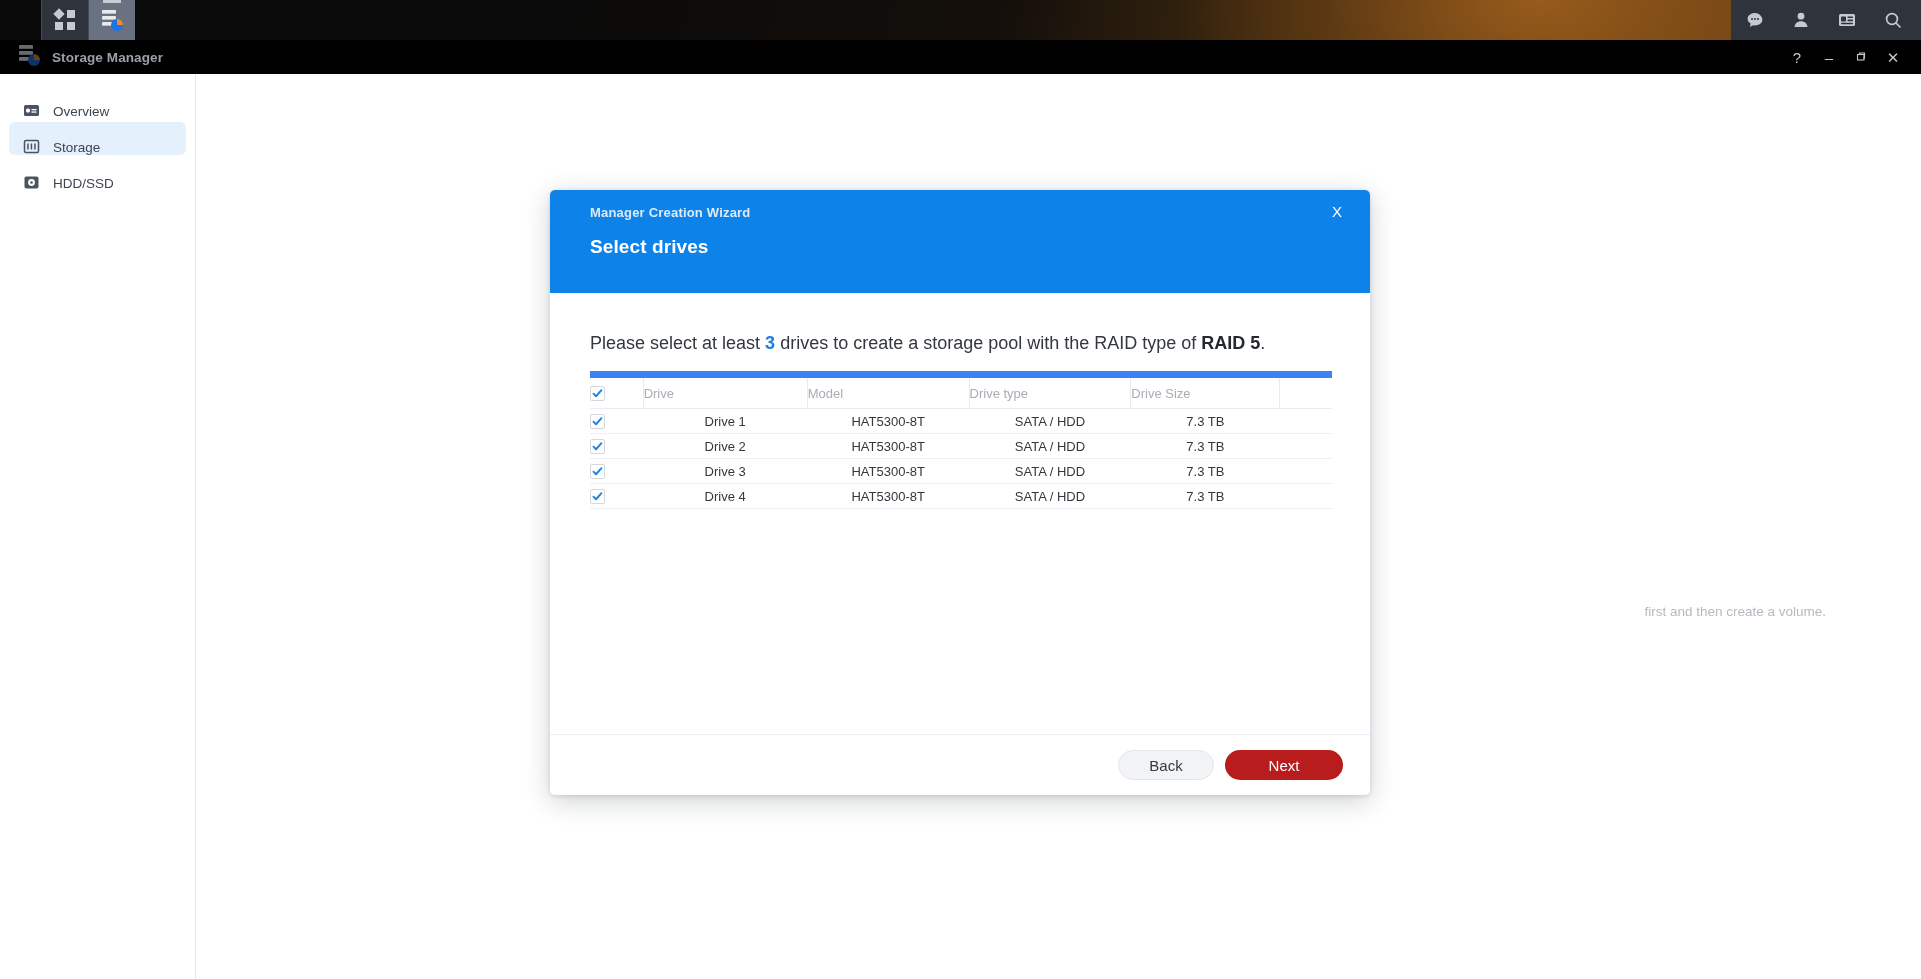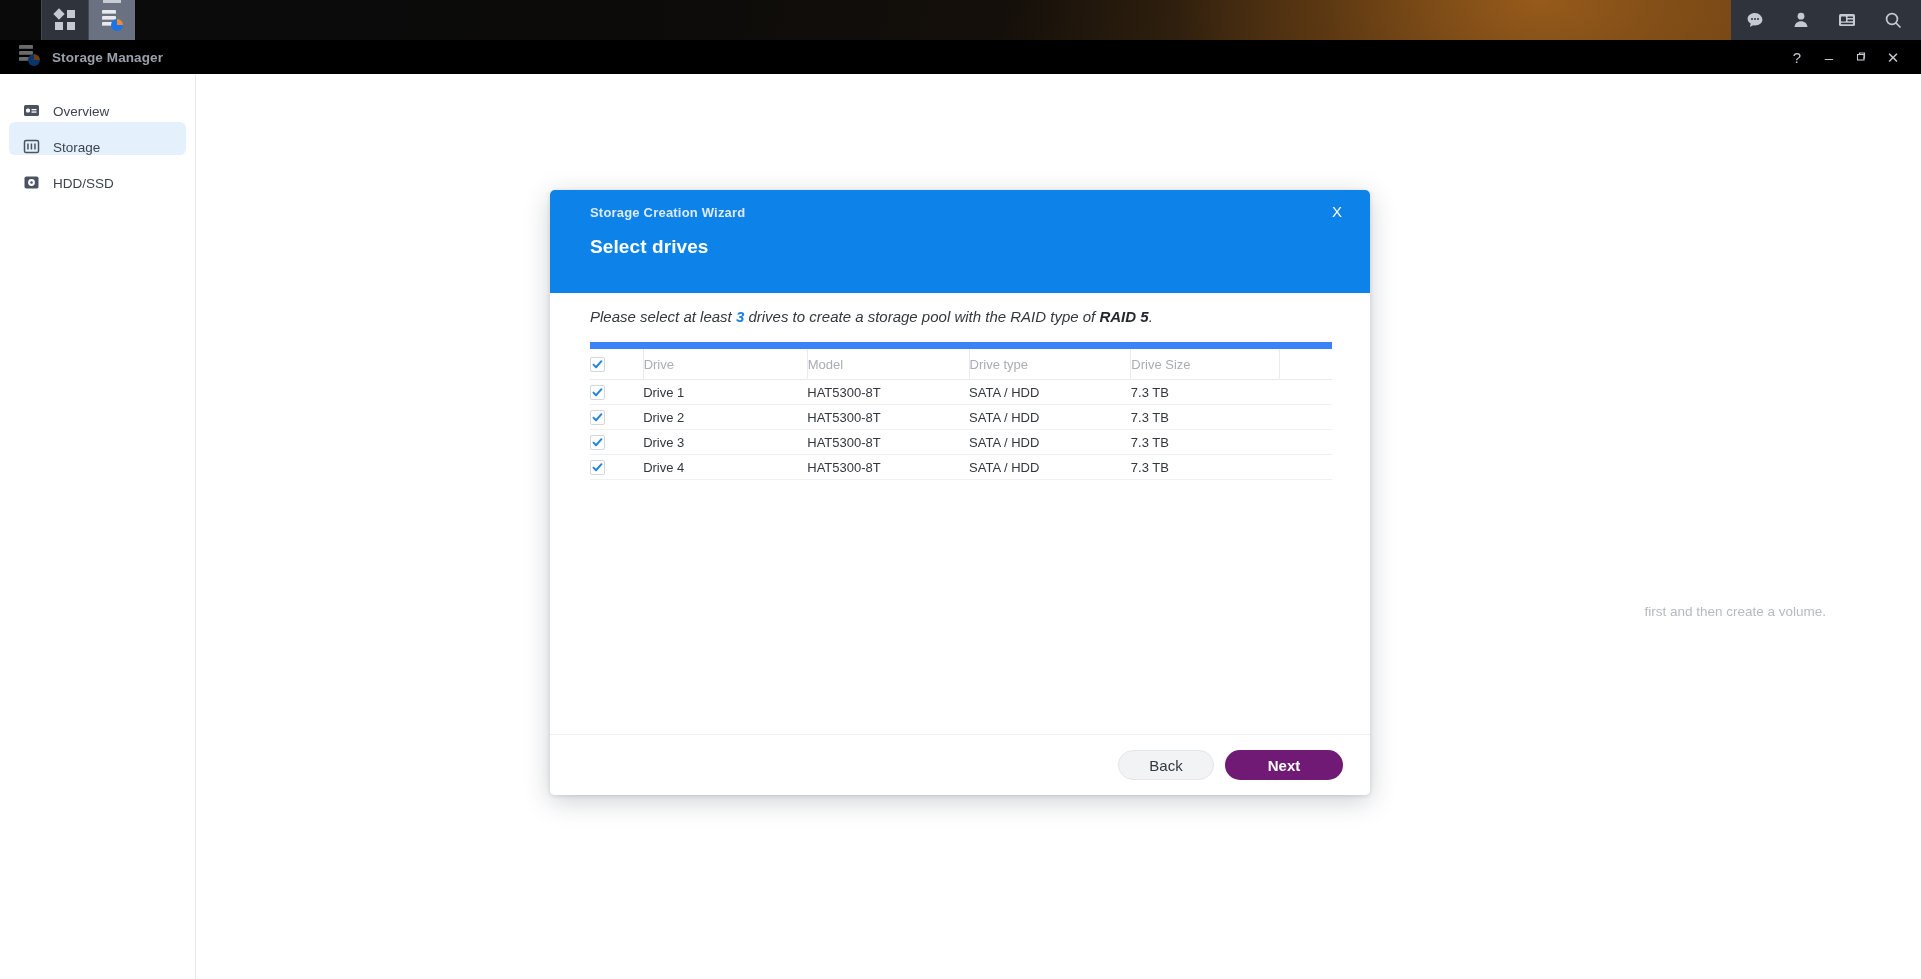--- a/index.html
+++ b/index.html
@@ -214,24 +214,23 @@
     position: absolute; left: 40px; top: 46px;
     font-size: 19px; font-weight: 700; color: #ffffff;
     letter-spacing: .1px;
   }
   #modal-body {
     flex: 1 1 auto;
     position: relative;
     padding: 0;
   }
   #instruction {
-    margin: 15px 0 0 40px;
-    font-size: 15px;
+    margin: 40px 0 0 40px;
+    font-size: 18px;
     color: #33383f;
-    font-style: italic;
   }
   #instruction .num { color: #1a7fe0; font-weight: 700; }
   #instruction .raid { font-weight: 700; color: #25292f; }
 
   
   #drive-table {
     margin: 17px 35px 0 40px;
     border-collapse: collapse;
     width: 742px;
     table-layout: fixed;
@@ -256,21 +255,21 @@
     border-bottom: 1px solid #eef0f2;
     vertical-align: middle;
   }
   #drive-table tr:first-child th { border-top: 7px solid #3b82f6; }
   .col-chk { width: 46px; }
   .col-drive { width: 142px; }
   .col-model { width: 140px; }
   .col-type  { width: 140px; }
   .col-size  { width: 129px; }
   .col-last  { width: 45px; }
-  .cell-pad { padding-left: 9px; }
+  .cell-pad { padding-left: 9px; text-align: center; }
   .chk-cell { text-align: left; padding-left: 15px; }
 
   .cbox {
     width: 15px; height: 15px;
     border: 1px solid #d3d8de;
     border-radius: 2px;
     background: #fff;
     display: inline-flex; align-items: center; justify-content: center;
     cursor: pointer;
     box-sizing: border-box;
@@ -307,23 +306,22 @@
     box-sizing: border-box;
   }
   .btn-secondary {
     width: 96px;
     background: #f1f3f5;
     color: #33383f;
     border-color: #e3e6ea;
   }
   .btn-primary {
     width: 118px;
-    background: #701a75;
+    background: #b91c1c;
     color: #ffffff;
-    font-weight: bold;
   }
 </style>
 </head>
 <body>
 
 <div id="desktop">
   <div id="desktop-glow"></div>
 </div>
 
 <div id="taskbar">
@@ -451,21 +449,21 @@
   <div id="main">
     <div id="bg-hint">first and then create a volume.</div>
   </div>
 </div>
 
 <div id="modal-shadow"></div>
 
 <div id="modal">
 
   <div id="modal-head">
-    <div id="modal-head-title">Storage Creation Wizard</div>
+    <div id="modal-head-title">Manager Creation Wizard</div>
     <div id="modal-close">X</div>
     <div id="modal-subtitle">Select drives</div>
   </div>
 
   <div id="modal-body">
 
     <div id="instruction">
       <span>Please select at least </span><span class="num">3</span><span> drives to create a storage pool with the RAID type of </span><span class="raid">RAID 5</span><span>.</span>
     </div>
 

